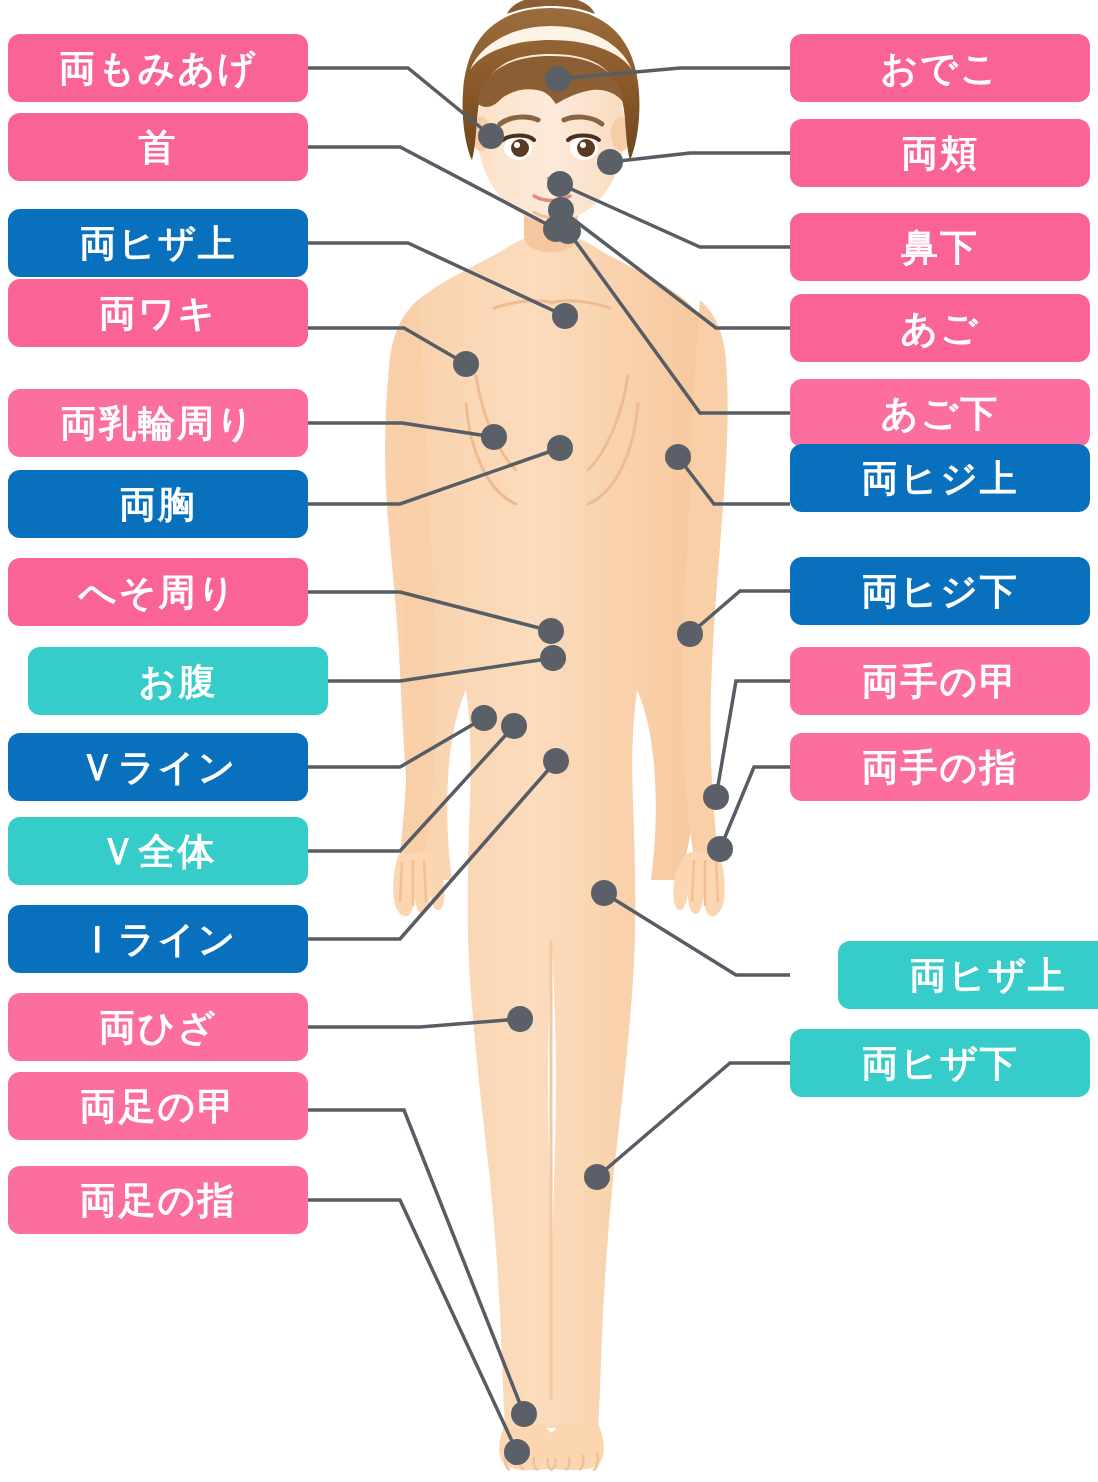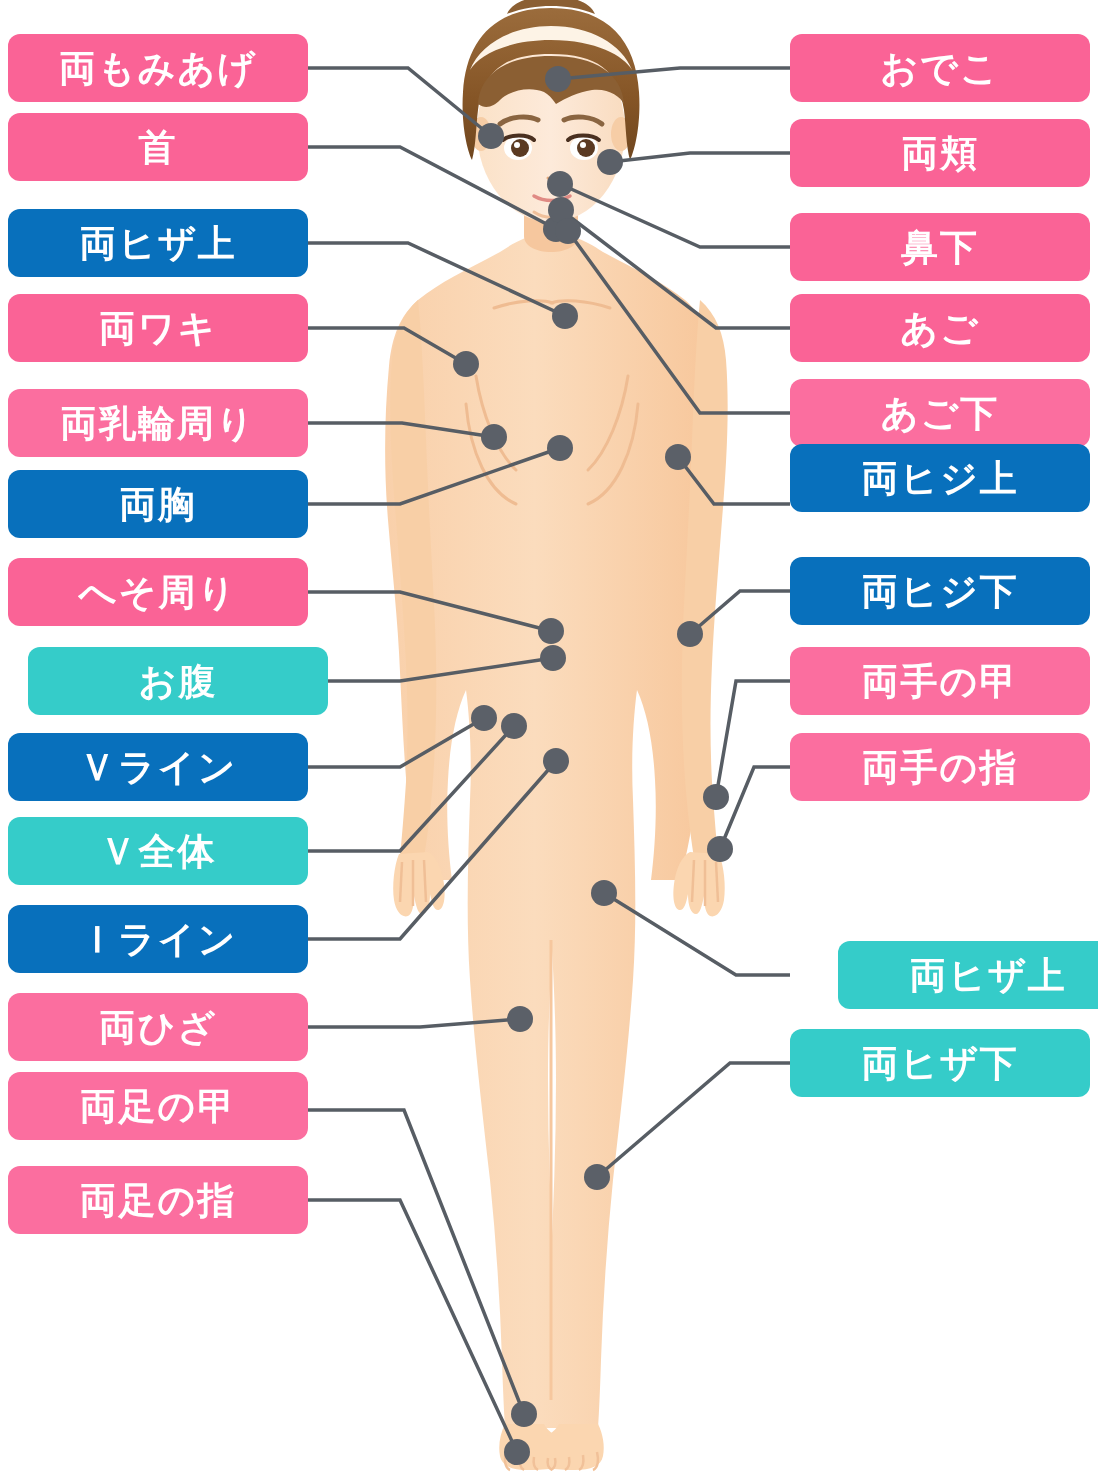--- a/index.html
+++ b/index.html
@@ -299,21 +299,21 @@
   <div id="left-col">
       <div class="label left c-pink" style="top: 34px;">
         <span>両もみあげ</span>
       </div>
       <div class="label left c-pink" style="top: 113px;">
         <span>首</span>
       </div>
       <div class="label left c-blue" style="top: 209px;">
         <span>両ヒザ上</span>
       </div>
-      <div class="label left c-pink" style="top: 294px;">
+      <div class="label left c-pink" style="top: 279px;">
         <span>両ワキ</span>
       </div>
       <div class="label left c-pink2" style="top: 389px;">
         <span>両乳輪周り</span>
       </div>
       <div class="label left c-blue" style="top: 470px;">
         <span>両胸</span>
       </div>
       <div class="label left c-pink" style="top: 558px;">
         <span>へそ周り</span>

